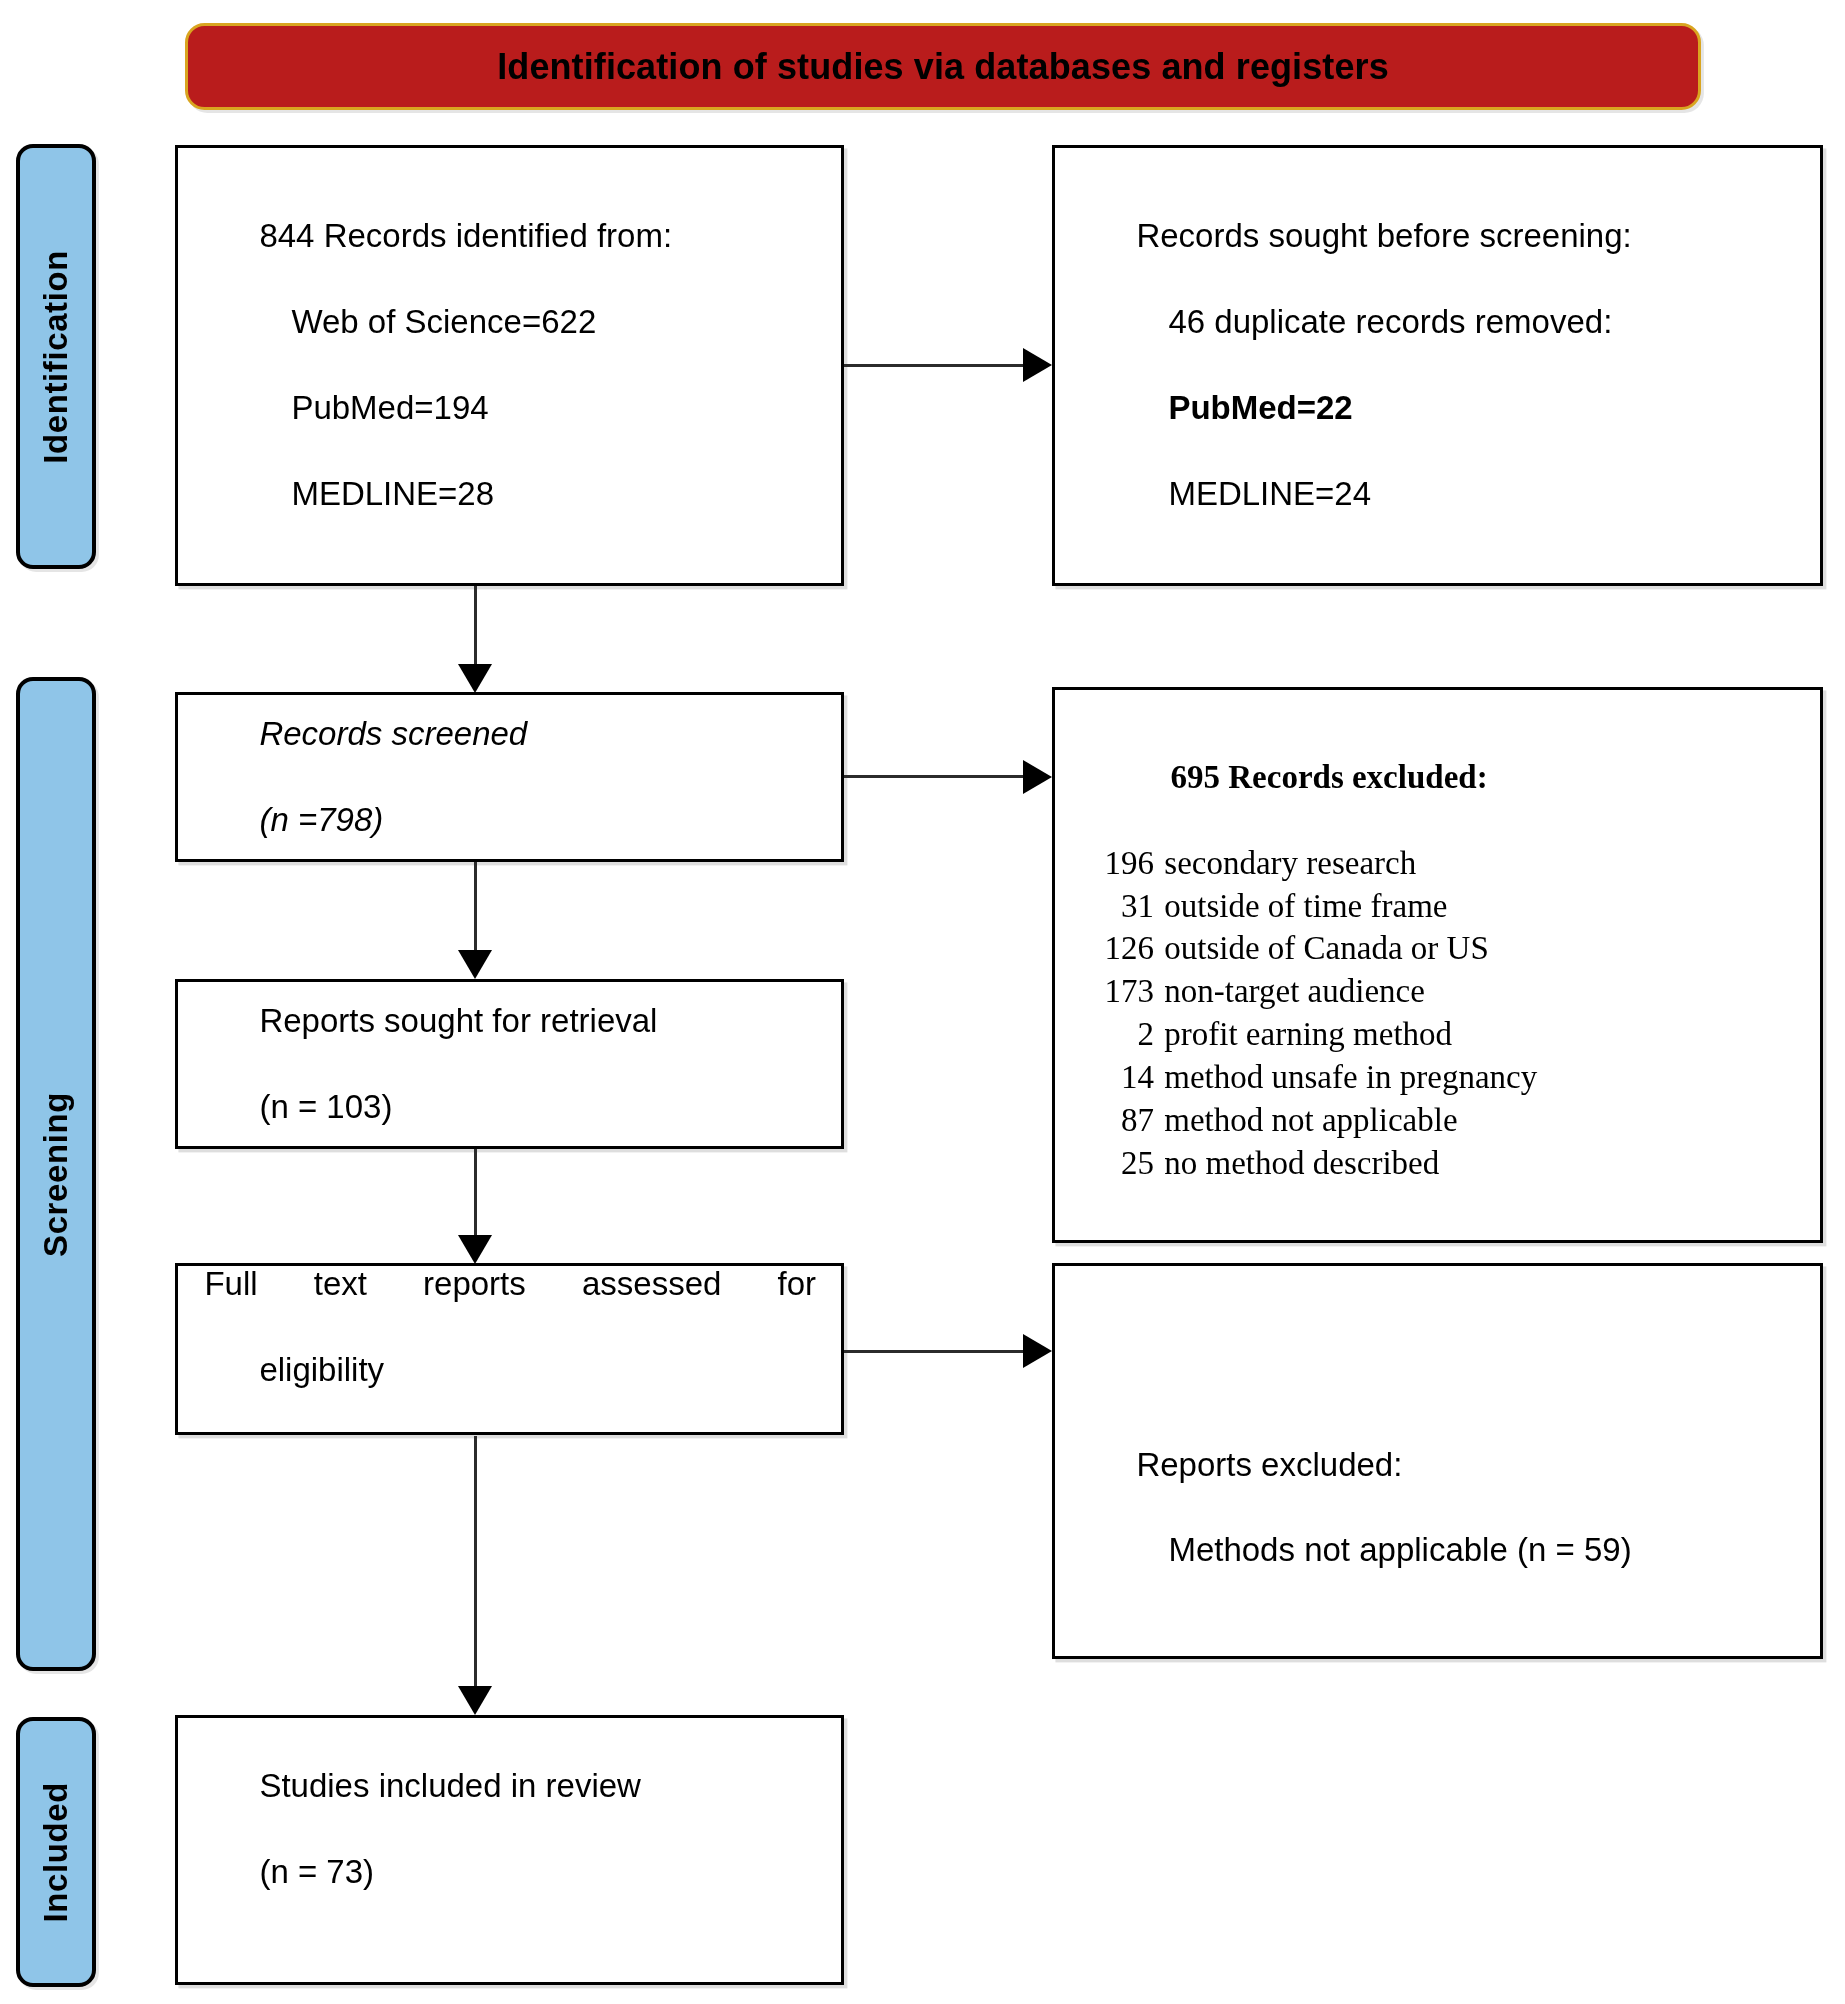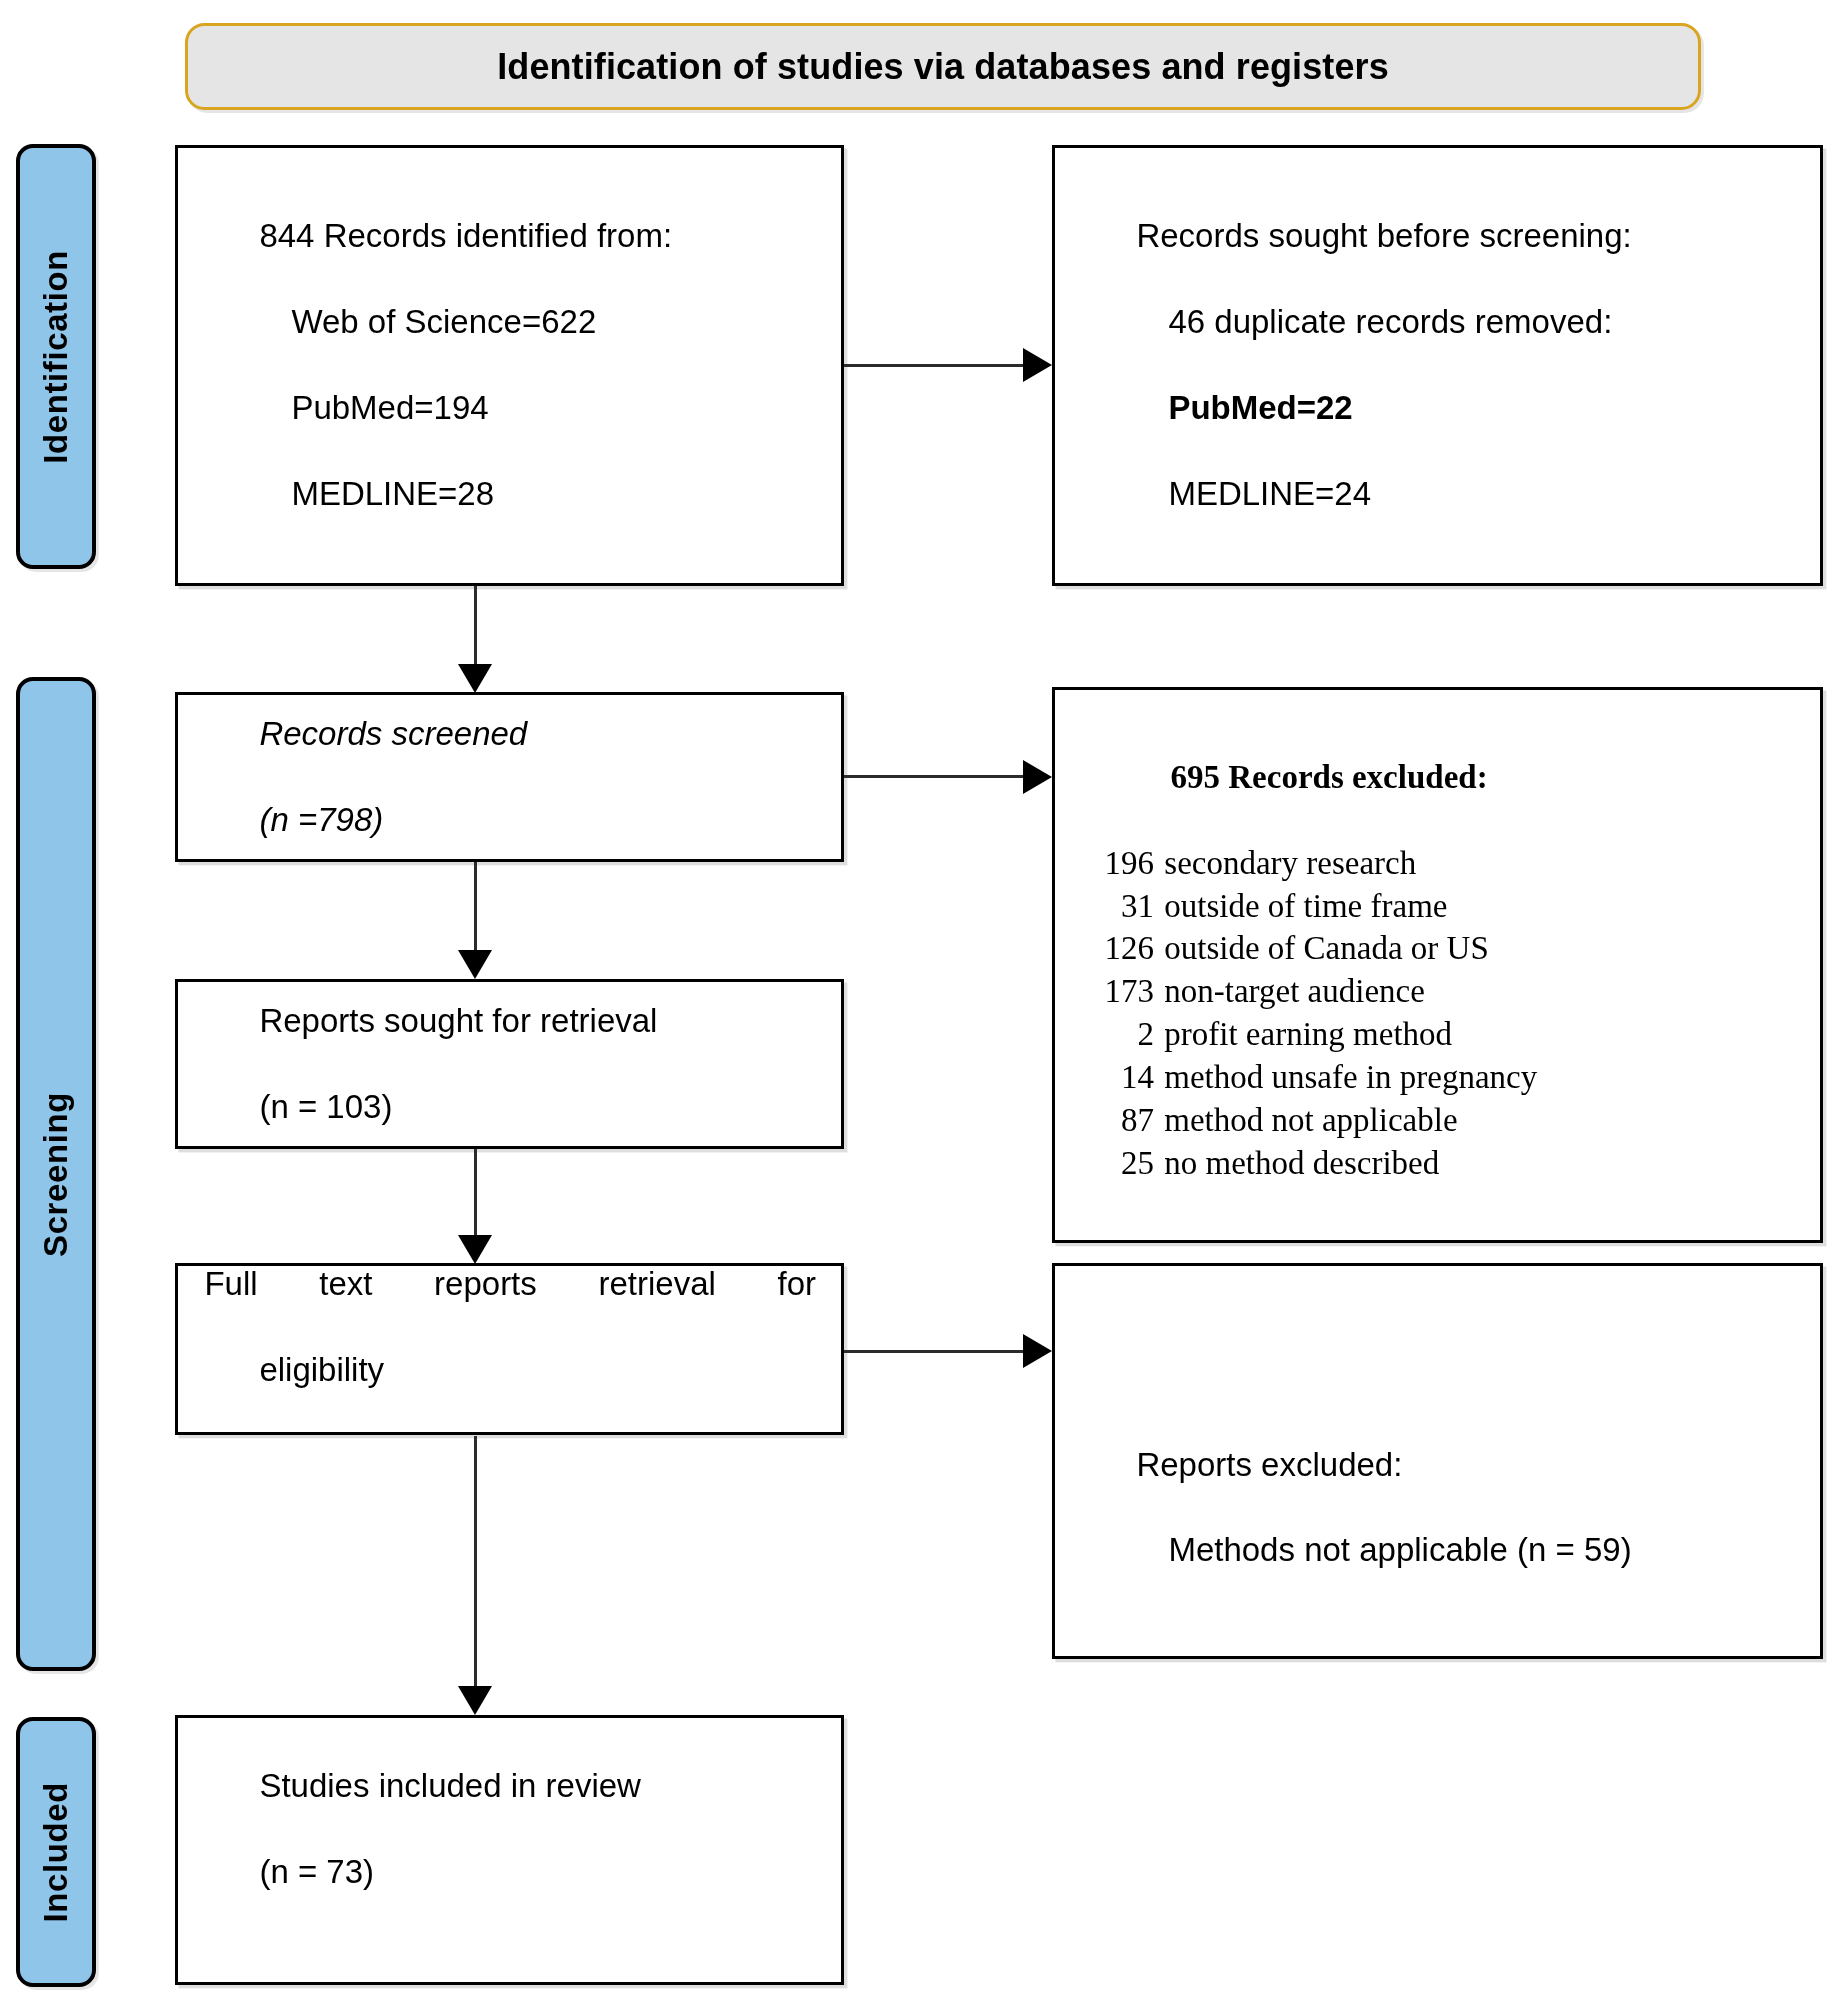--- a/index.html
+++ b/index.html
@@ -18,21 +18,21 @@
     width: 1845px;
     height: 2005px;
     background: #ffffff;
     overflow: hidden;
   }
 
   
   .phase-banner {
     position: absolute;
     box-sizing: border-box;
-    background: #e5e5e5;
+    background: #b91c1c;
     border: 3.4px solid #D9A520;
     border-radius: 19.5px;
     display: flex;
     align-items: center;
     justify-content: center;
     box-shadow: 2.9px 2.9px 0 rgba(0,0,0,0.10);
   }
   .phase-banner .phase-banner-text {
     font-size: 36px;
     font-weight: bold;
@@ -197,21 +197,21 @@
       <span>Reports sought for retrieval</span><br>
       <span>(n = 103)</span>
     </div>
   </div>
 
   <div class="conn-v" style="left:474px; top:1149px; height:89px;"></div>
   <div class="arrow-down" style="left:458px; top:1235px;"></div>
 
   <div class="flow-box" style="left:175px; top:1263px; width:669px; height:172px;">
     <div class="box-text v-center" style="right:25px;">
-      <span class="justified-line">Full text reports retrieval for</span>
+      <span class="justified-line">Full text reports assessed for</span>
       <span>eligibility</span><br>
       
     </div>
   </div>
 
   <div class="flow-box" style="left:1052px; top:1263px; width:771px; height:396px;">
     <div class="box-text v-center" style="top:62%;">
       <span>Reports excluded:</span><br>
       <span style="padding-left:32px;">Methods not applicable (n = 59)</span>
     </div>

